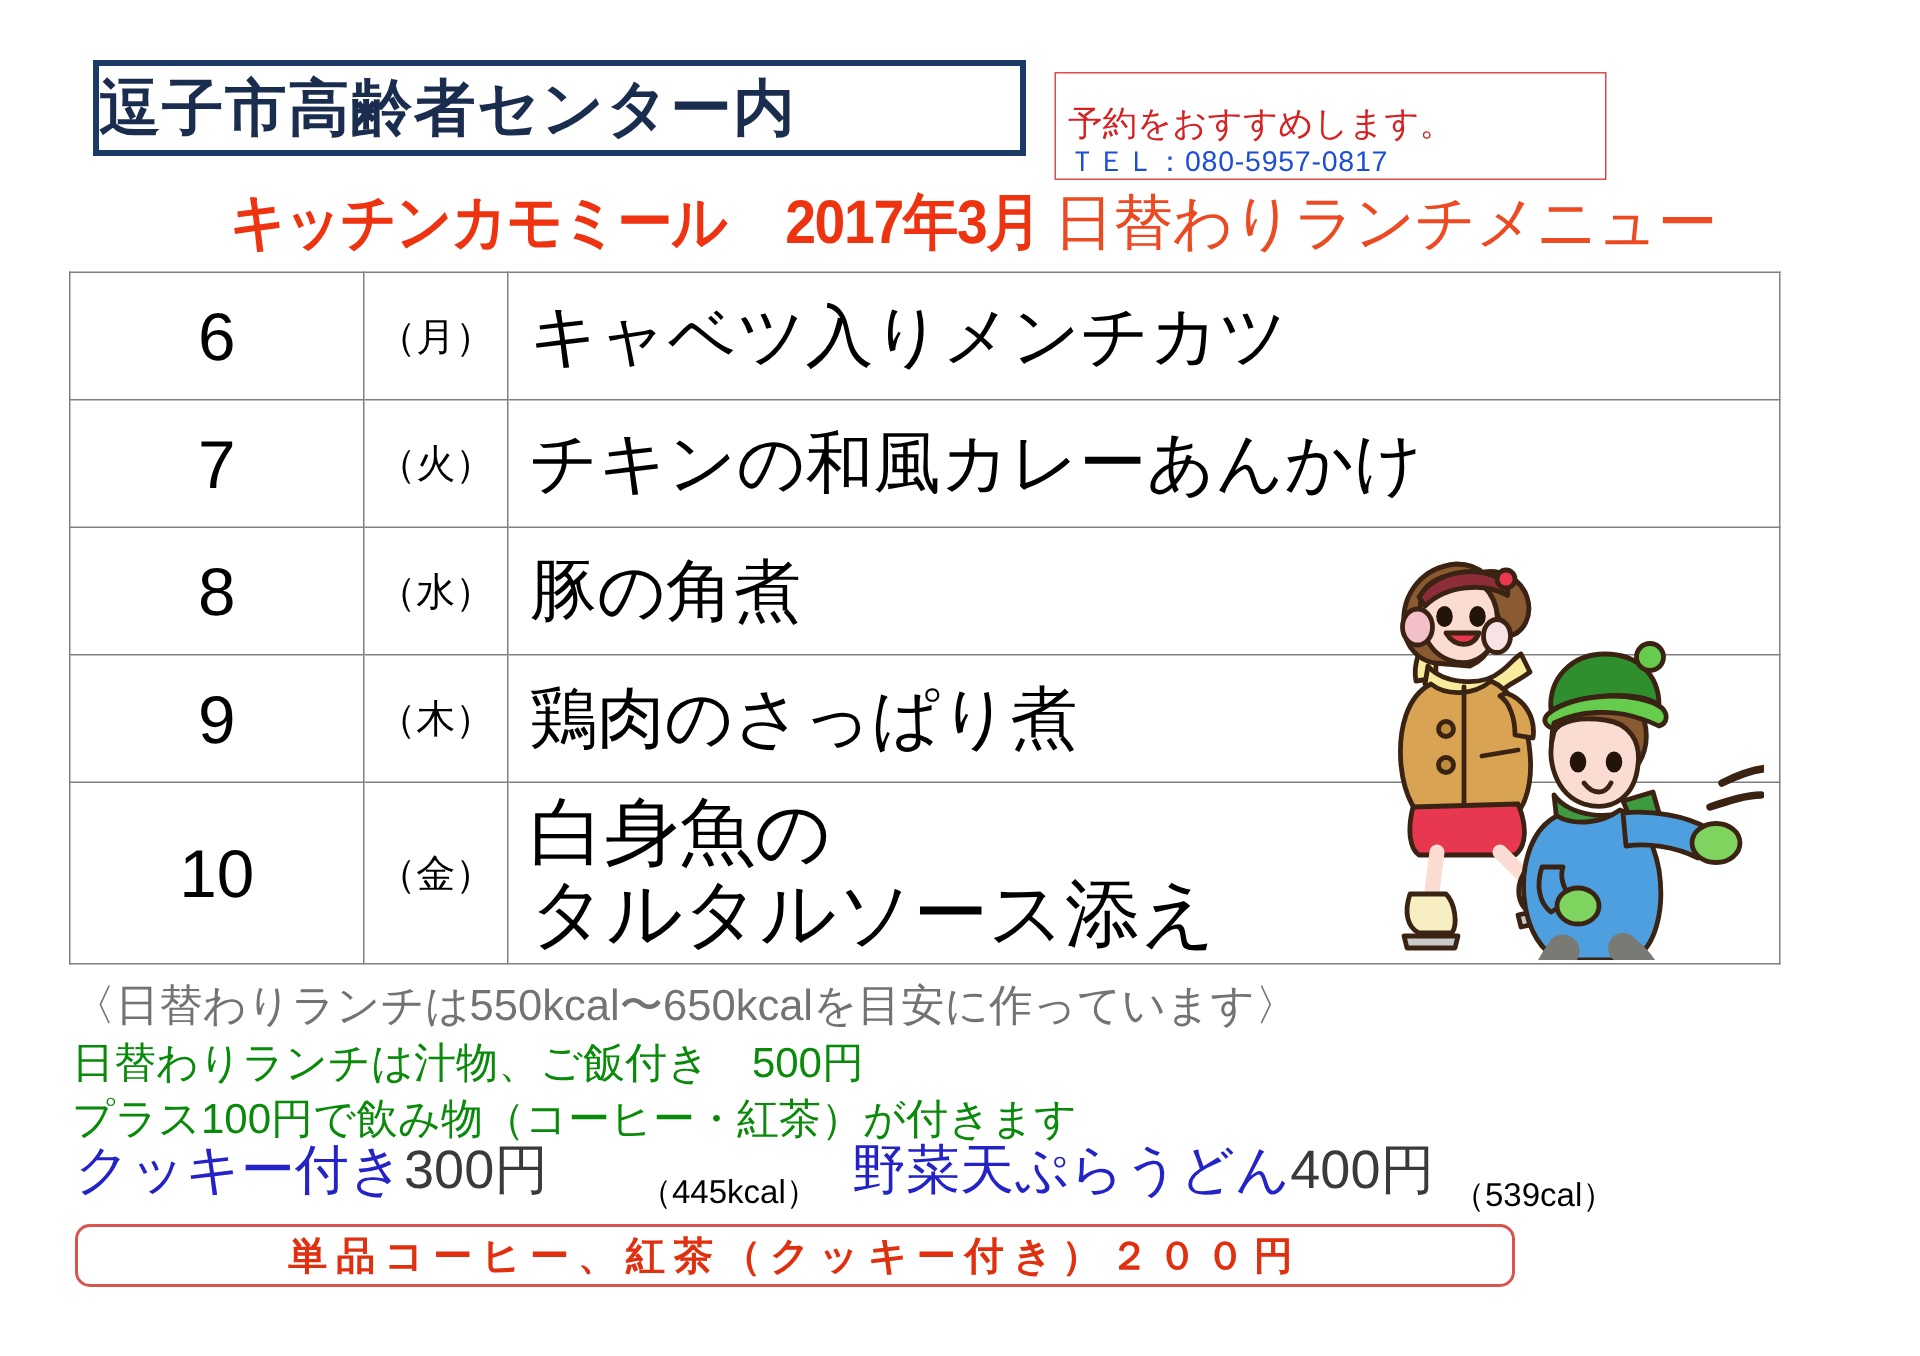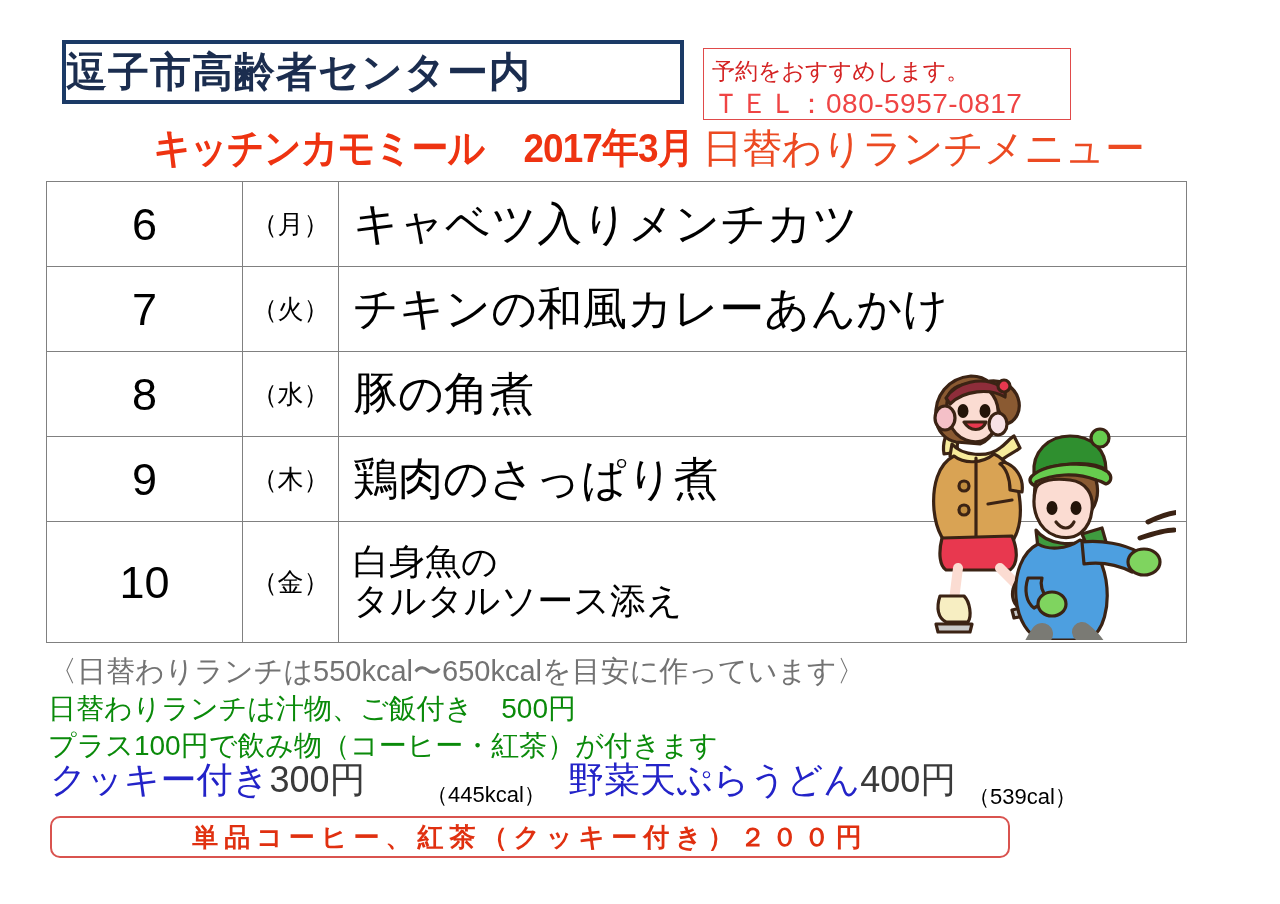--- a/index.html
+++ b/index.html
@@ -55,31 +55,31 @@
 
   .reserve-box {
     position: absolute;
     left: 703px;
     top: 8px;
     width: 368px;
     height: 72px;
     border: 1.5px solid #e04a4a;
     background: #ffffff;
     box-sizing: border-box;
-    padding: 8px 0 0 8px;
+    padding: 19px 0 0 8px;
   }
   .reserve-line1 {
     font-size: 23px;
     color: #d42222;
     line-height: 1.25;
     white-space: nowrap;
   }
   .reserve-line2 {
-    font-size: 28px;
-    color: #ef4444;
+    font-size: 19px;
+    color: #1d4ed8;
     line-height: 1.25;
     white-space: nowrap;
     letter-spacing: 0.5px;
   }
 
   
   .headline {
     position: absolute;
     left: 0;
     top: 128px;
@@ -142,21 +142,21 @@
     padding-left: 14px !important;
     white-space: nowrap;
   }
   .cell-dish .dish-l2 {
     display: block;
   }
   tr.row-1 td, tr.row-2 td, tr.row-3 td, tr.row-4 td { height: 84px; }
   tr.row-5 td { height: 120px; }
 
   .cell-dish.two-line {
-    font-size: 36px;
+    font-size: 50px;
     line-height: 1.08;
   }
 
   
   .clipart {
     position: absolute;
     left: 876px;
     top: 352px;
     width: 300px;
     height: 288px;

